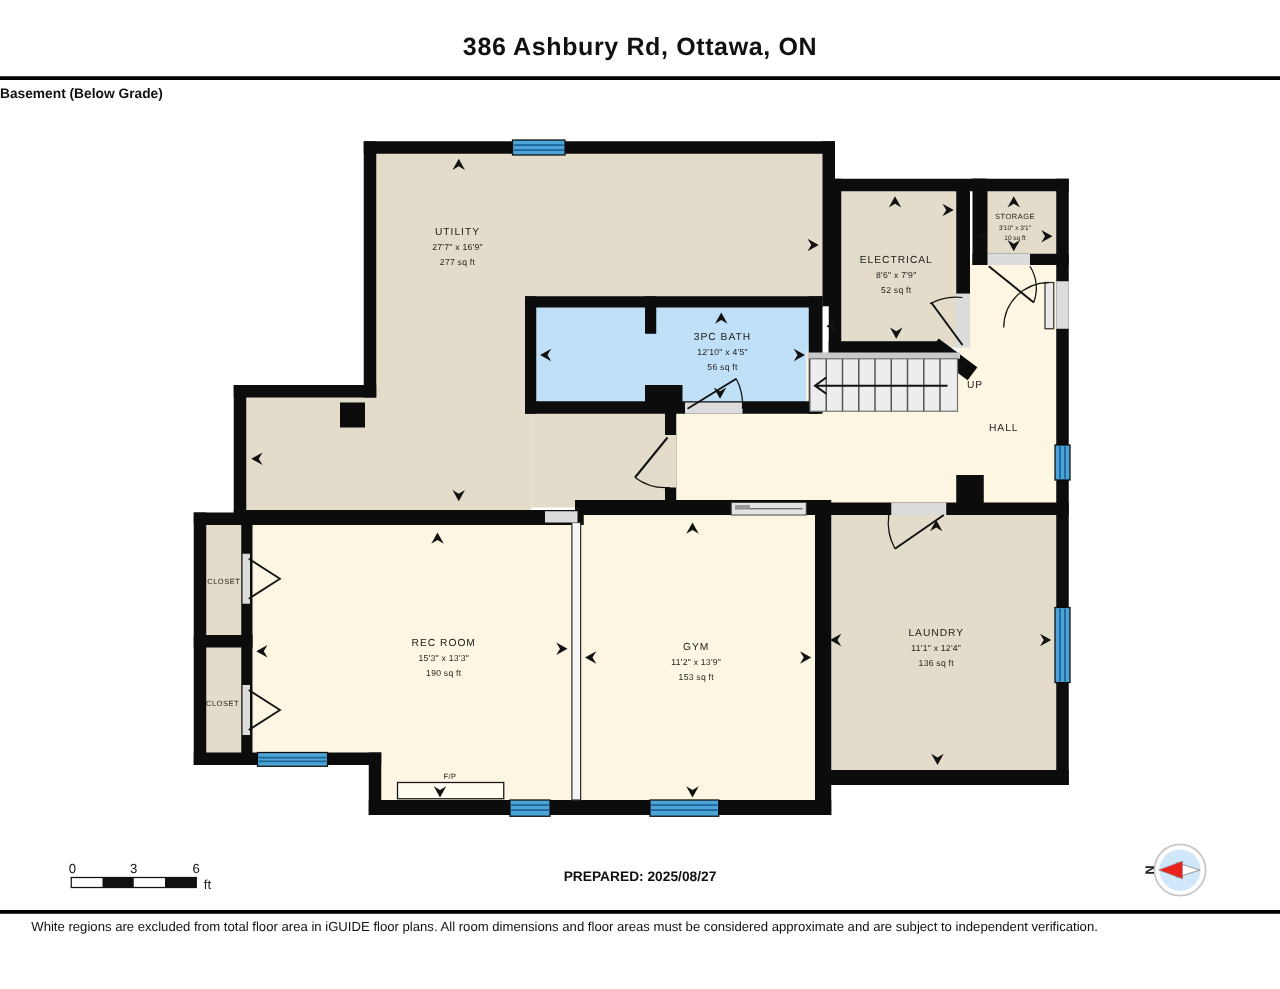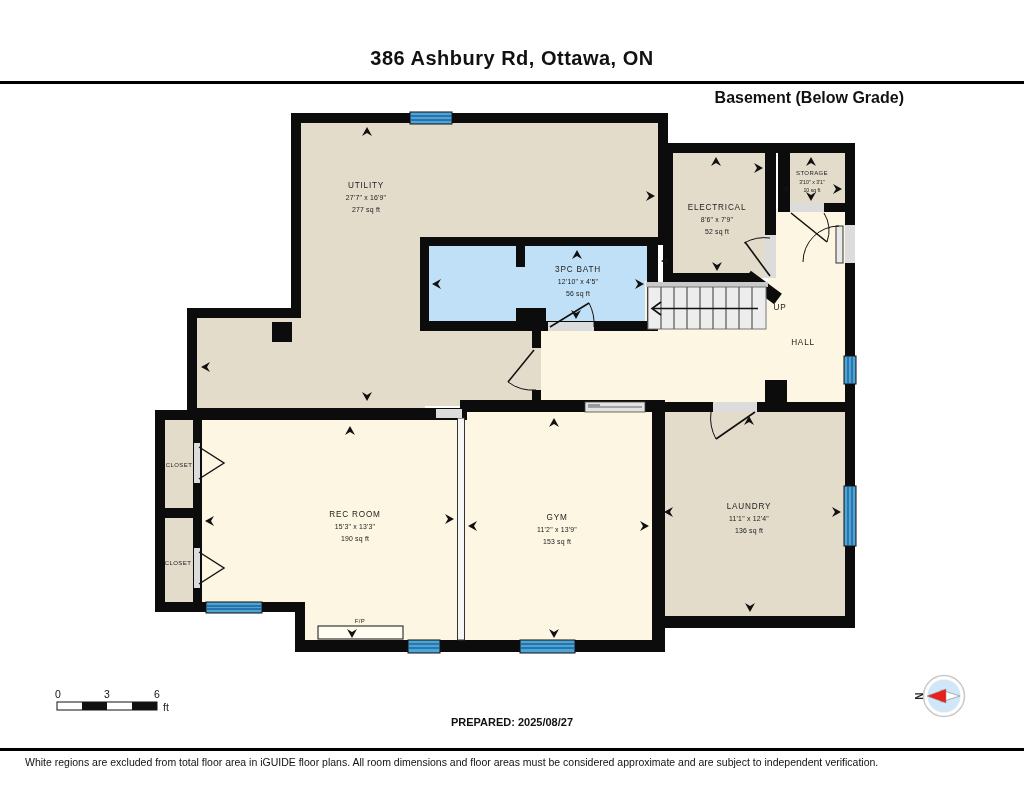--- a/index.html
+++ b/index.html
@@ -1,23 +1,23 @@
 <!DOCTYPE html>
 <html style="--wall: #0c0c0c; --beige: #e3dccb; --cream: #fdf6e2; --bathblue: #bfe0f6; --winblue: #4da4d9; --red: #e8211d;"><head>
 <meta charset="utf-8">
 <style>
   html,body{margin:0;padding:0;background:#ffffff;}
   body{width:1024px;height:791px;position:relative;overflow:hidden;
        font-family:"Liberation Sans",sans-serif;color:#111;}
-  .abs{position:absolute;margin-top:20px;}
+  .abs{position:absolute;}
   #title{top:27px;left:0;width:1024px;text-align:center;
          font-size:20px;font-weight:700;letter-spacing:.5px;}
   #rule-top{top:61px;left:0;width:1024px;height:3px;background:#000;}
-  #subtitle{top:69px;left:0;width:904px;text-align:right;
-            font-size:16px;font-weight:700;}
+  #subtitle{top:69px;left:0;width:904px;text-align:left;
+            font-size:11px;font-weight:700;}
   #prepared{top:696px;left:0;width:1024px;text-align:center;
             font-size:11px;font-weight:700;}
   #rule-bottom{top:728px;left:0;width:1024px;height:3px;background:#000;}
   #disclaimer{top:736px;left:25px;width:960px;font-size:10.5px;}
   svg{position:absolute;top:0;left:0;}
   :root{
     --wall:#0c0c0c; --beige:#e3dccb; --cream:#fdf6e2;
     --bathblue:#bfe0f6; --winblue:#4da4d9; --red:#e8211d;
   }
   .w{fill:var(--wall);}

